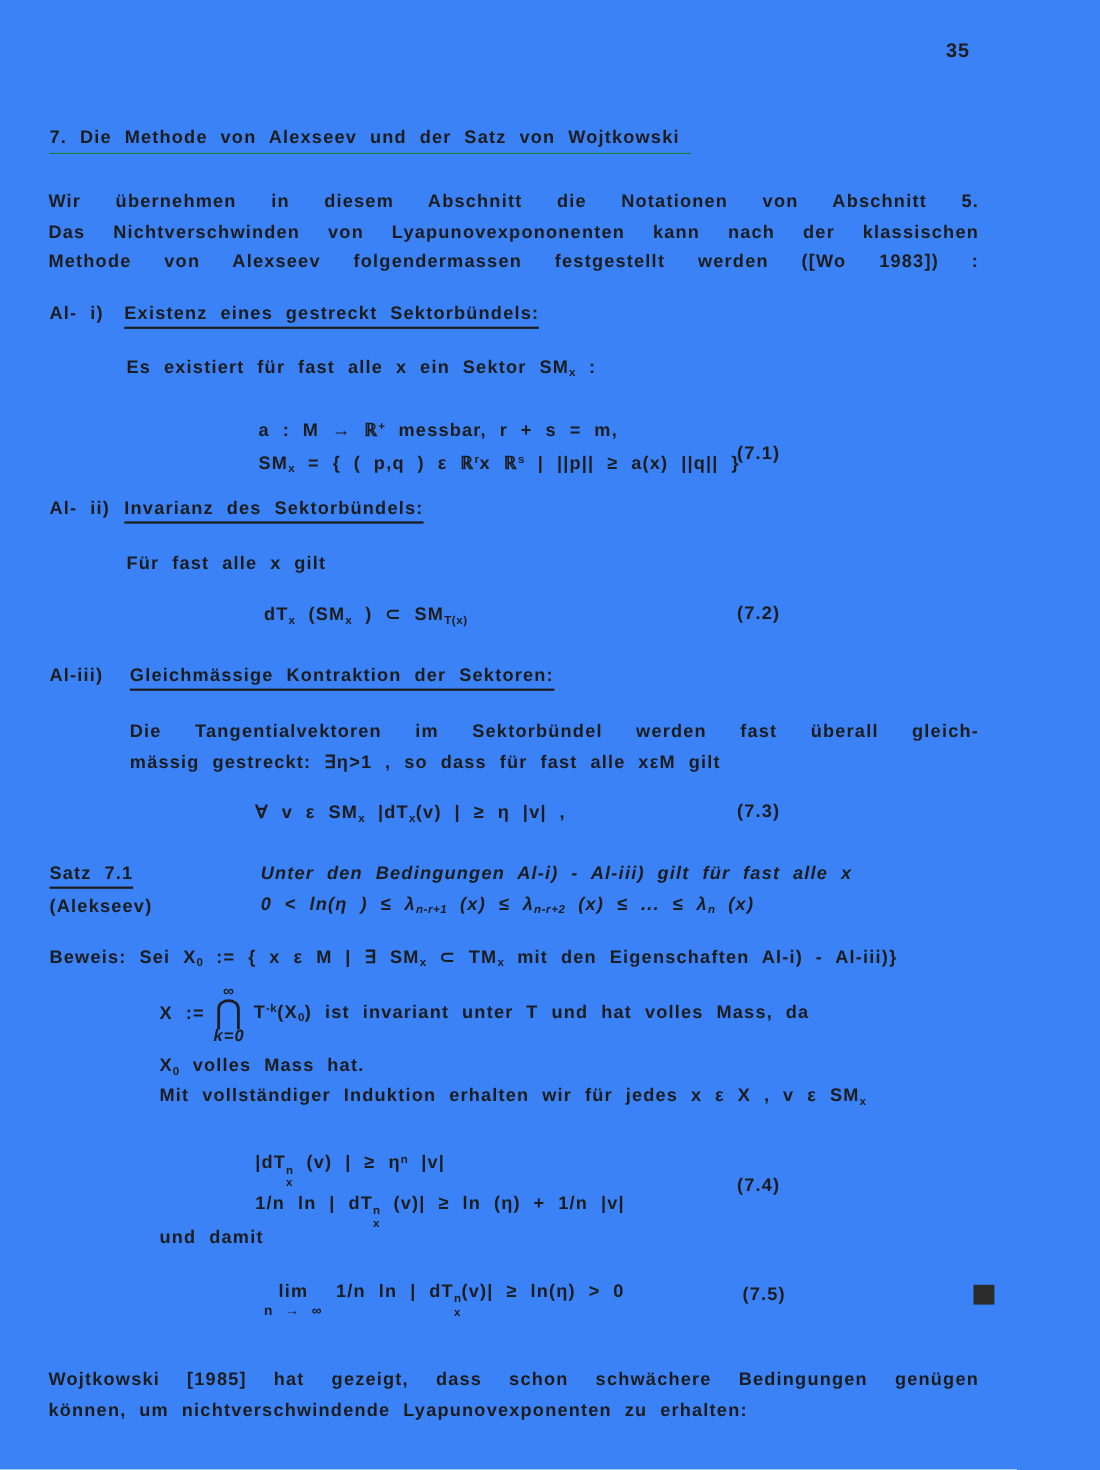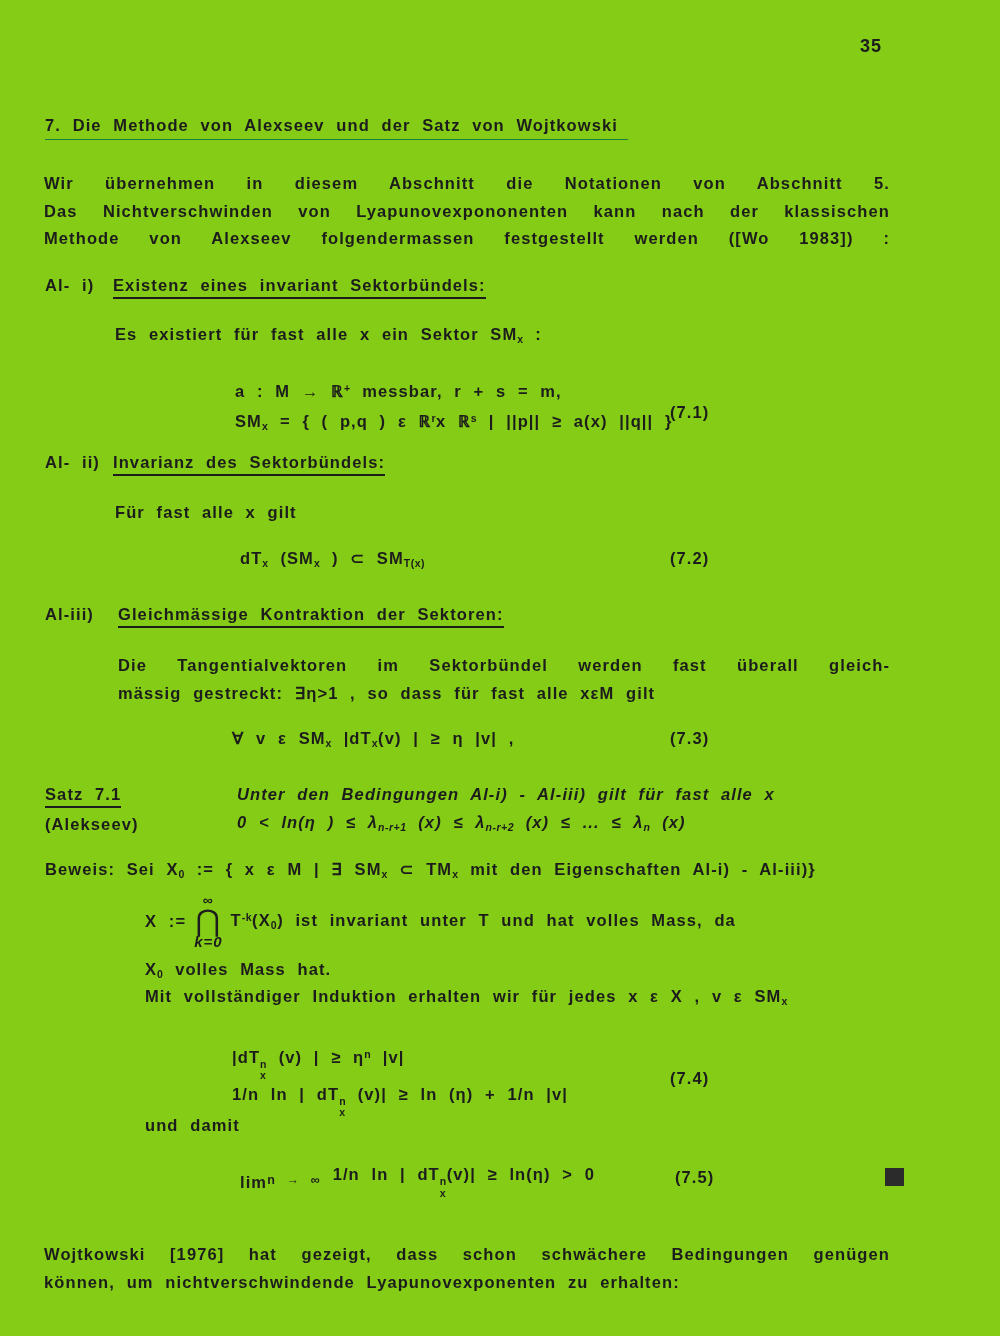--- a/index.html
+++ b/index.html
@@ -1,38 +1,38 @@
 <!DOCTYPE html>
 <html><head>
 <meta charset="utf-8">
 <style>
   html,body { margin:0; padding:0; background:#fbfaf7; }
   .page {
-    position:relative; width:1000px; height:1336px; background:#84cc16;
+    position:relative; width:1000px; height:1336px; background:#3b82f6;
     font-family:"Liberation Sans", sans-serif; font-weight:700;
     color:#1c1c1c; font-size:16.5px; letter-spacing:1.1px; word-spacing:6px;
     overflow:hidden;
   }
   .abs { position:absolute; white-space:nowrap; }
   .wrap { position:absolute; }
   .just { text-align:justify; text-align-last:justify; white-space:normal; }
   .it { font-style:italic; }
   .ul2 { border-bottom:2.5px solid #1c1c1c; padding-bottom:3px; }
   .ul3 { border-bottom:1px solid #15803d; padding-bottom:5px; padding-right:10px; }
   .lh { line-height:27.5px; }
   sub { font-size:10.5px; vertical-align:-0.3em; letter-spacing:0.5px; }
   sup { font-size:10.5px; vertical-align:0.5em; letter-spacing:0.5px; }
   .ss { display:inline-flex; flex-direction:column; align-items:flex-start;
         font-size:10.5px; line-height:1.05; vertical-align:-5px; letter-spacing:0.5px; }
   .capstack { display:inline-flex; flex-direction:column; align-items:center;
         line-height:1; vertical-align:middle; margin:0 8px; }
   .capstack .cs-top { font-size:14px; }
   .capstack .cs-cap { font-size:30px; font-weight:400; line-height:0.9; }
   .capstack .cs-bot { font-size:15px; letter-spacing:1px;font-style:italic; }
-  .limstack { display:inline-flex; flex-direction:row; align-items:flex-start;
+  .limstack { display:inline-flex; flex-direction:column; align-items:center;
         line-height:1.15; vertical-align:middle; margin-right:12px; }
   .limstack .ls-sub { font-size:12.5px; }
   .eqnum { position:absolute; white-space:nowrap; }
   .qed { position:absolute; width:19px; height:18px; background:#2b2b2b; }
   .row-flex { position:absolute; display:flex; align-items:center; white-space:nowrap; }
   .pagenum { font-size:18px; letter-spacing:1px; }
 </style>
 </head>
 <body>
 
@@ -45,21 +45,21 @@
   </div>
 
   <div class="wrap" style="left:44px; top:170px; width:846px;">
     <div class="lh just">Wir übernehmen in diesem Abschnitt die Notationen von Abschnitt 5.</div>
     <div class="lh just">Das Nichtverschwinden von Lyapunovexpononenten kann nach der klassischen</div>
     <div class="lh just">Methode von Alexseev folgendermassen festgestellt werden ([Wo 1983]) :</div>
   </div>
 
   <div class="abs" style="left:45px; top:276px;">Al- i)</div>
   <div class="abs" style="left:113px; top:276px;">
-    <span class="ul2">Existenz eines invariant Sektorbündels:</span>
+    <span class="ul2">Existenz eines gestreckt Sektorbündels:</span>
   </div>
   <div class="abs" style="left:115px; top:325px;">Es existiert für fast alle x ein Sektor SM<sub>x</sub> :</div>
 
   <div class="abs" style="left:235px; top:375px; line-height:26.5px;">
     <div>a : M → ℝ<sup>+</sup> messbar,  r + s = m,</div>
     <div>SM<sub>x</sub> = { ( p,q ) ε ℝ<sup>r</sup>x ℝ<sup>s</sup> | ||p|| ≥ a(x) ||q|| }</div>
   </div>
   <div class="eqnum" style="left:670px; top:403px;">(7.1)</div>
 
   <div class="abs" style="left:45px; top:453px;text-align:right;">Al- ii)</div>
@@ -126,17 +126,17 @@
     </span>
     <span>1/n ln | dT<span class="ss">
           <span>n</span>
           <span>x</span>
         </span>(v)| ≥ ln(η) &gt; 0</span>
   </div>
   <div class="eqnum" style="left:675px; top:1168px;">(7.5)</div>
   <div class="qed" style="left:885px; top:1168px;"></div>
 
   <div class="wrap" style="left:44px; top:1241px; width:846px;">
-    <div class="lh just">Wojtkowski [1976] hat gezeigt, dass schon schwächere Bedingungen genügen</div>
+    <div class="lh just">Wojtkowski [1985] hat gezeigt, dass schon schwächere Bedingungen genügen</div>
     <div class="lh">können, um nichtverschwindende Lyapunovexponenten zu erhalten:</div>
   </div>
 
 </div>
 
 </body></html>

